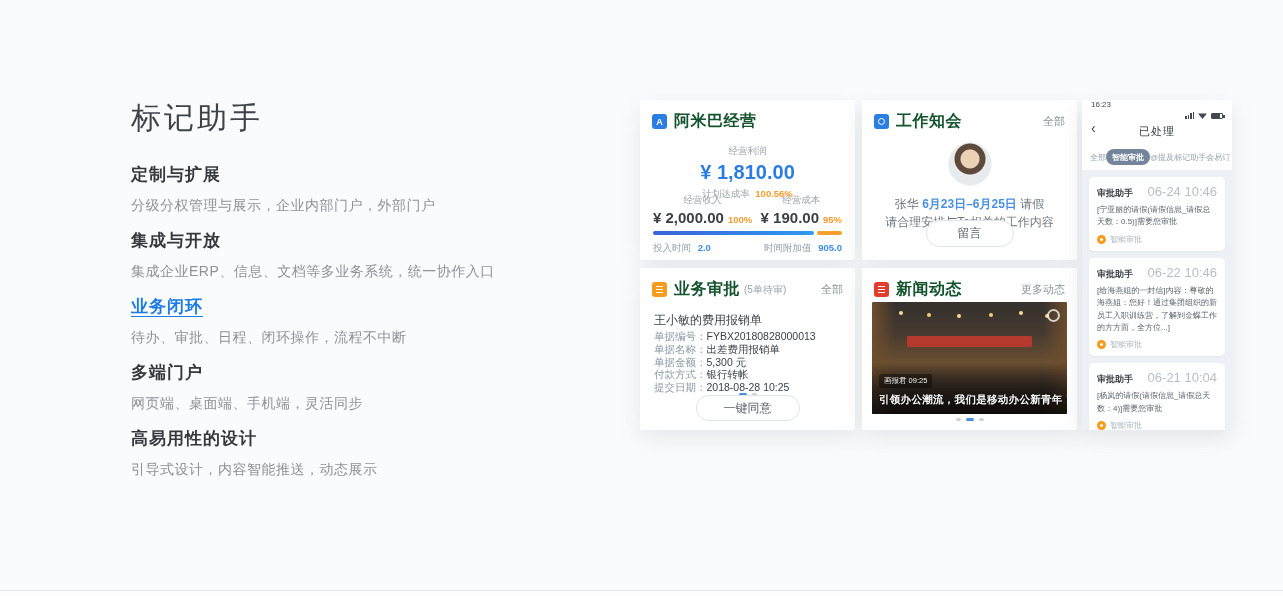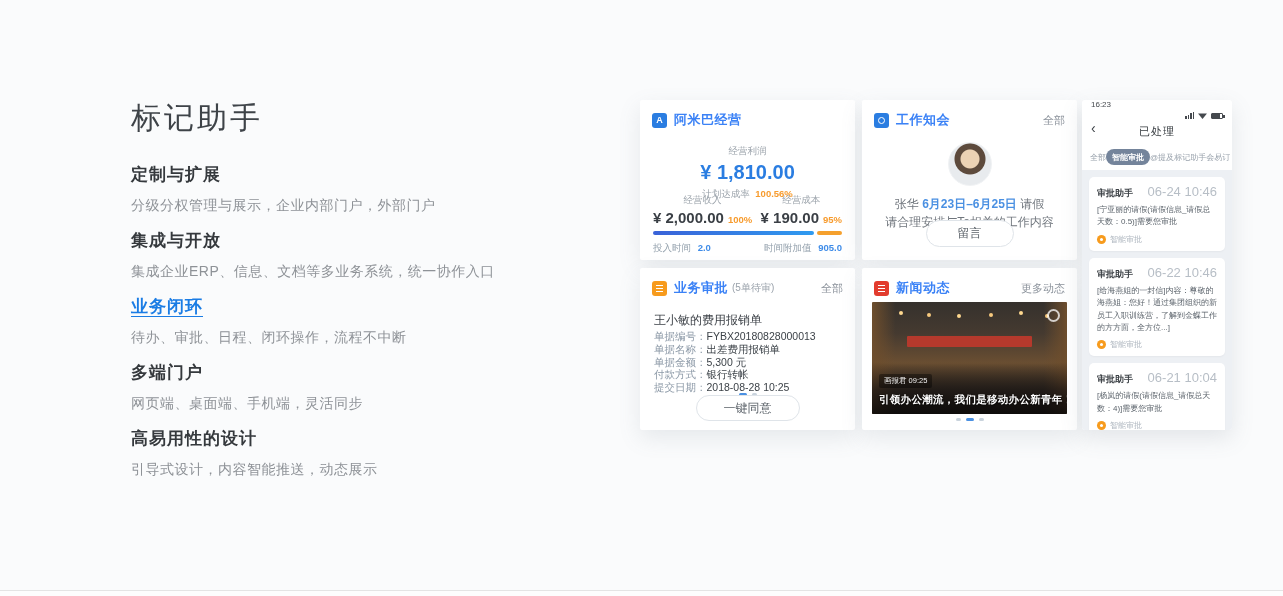--- a/index.html
+++ b/index.html
@@ -22,21 +22,21 @@
 
   
   .card { position:absolute; background:#fff; border-radius:2px; box-shadow:0 8px 22px rgba(105,118,132,.14); }
   .card-head { display:flex; align-items:center; padding:11px 12px 0; }
   .app-icon { width:15px; height:15px; border-radius:3px; margin-right:7px; display:flex; align-items:center; justify-content:center; color:#fff; font-size:9px; font-weight:bold; flex:0 0 auto; }
   .icon-blue { background:#2a7de1; }
   .icon-orange { background:#f79b1d; }
   .icon-red { background:#e23c2e; }
   .ring { width:7px; height:7px; border:1.5px solid #fff; border-radius:50%; }
   .doclines { width:7px; height:7px; background:linear-gradient(#fff 0 1px,transparent 1px 3px,#fff 3px 4px,transparent 4px 6px,#fff 6px 7px); }
-  .card-title { font-size:13px; font-weight:bold; color:#3b82f6; letter-spacing:.5px;font-family:Liberation Mono, monospace; }
+  .card-title { font-size:16px; font-weight:bold; color:#14532d; letter-spacing:.5px;font-family:Liberation Mono, monospace; }
   .head-sub { font-size:10px; color:#9aa2ab; margin-left:4px; }
   .head-link { margin-left:auto; font-size:11px; color:#8b929b; cursor:pointer; }
 
   
   #card-amoeba { left:640px; top:100px; width:215px; height:160px; }
   .amo-center { position:absolute; left:0; right:0; top:45px; text-align:center; }
   .amo-lbl { font-size:9.5px; color:#9aa2aa; }
   .amo-profit { font-size:20px; color:#2a7de1; font-weight:bold; margin:3px 0 4px; }
   .amo-plan { font-size:9.5px; color:#9aa2aa; }
   .amo-plan b { color:#f79b2d; margin-left:3px; }

